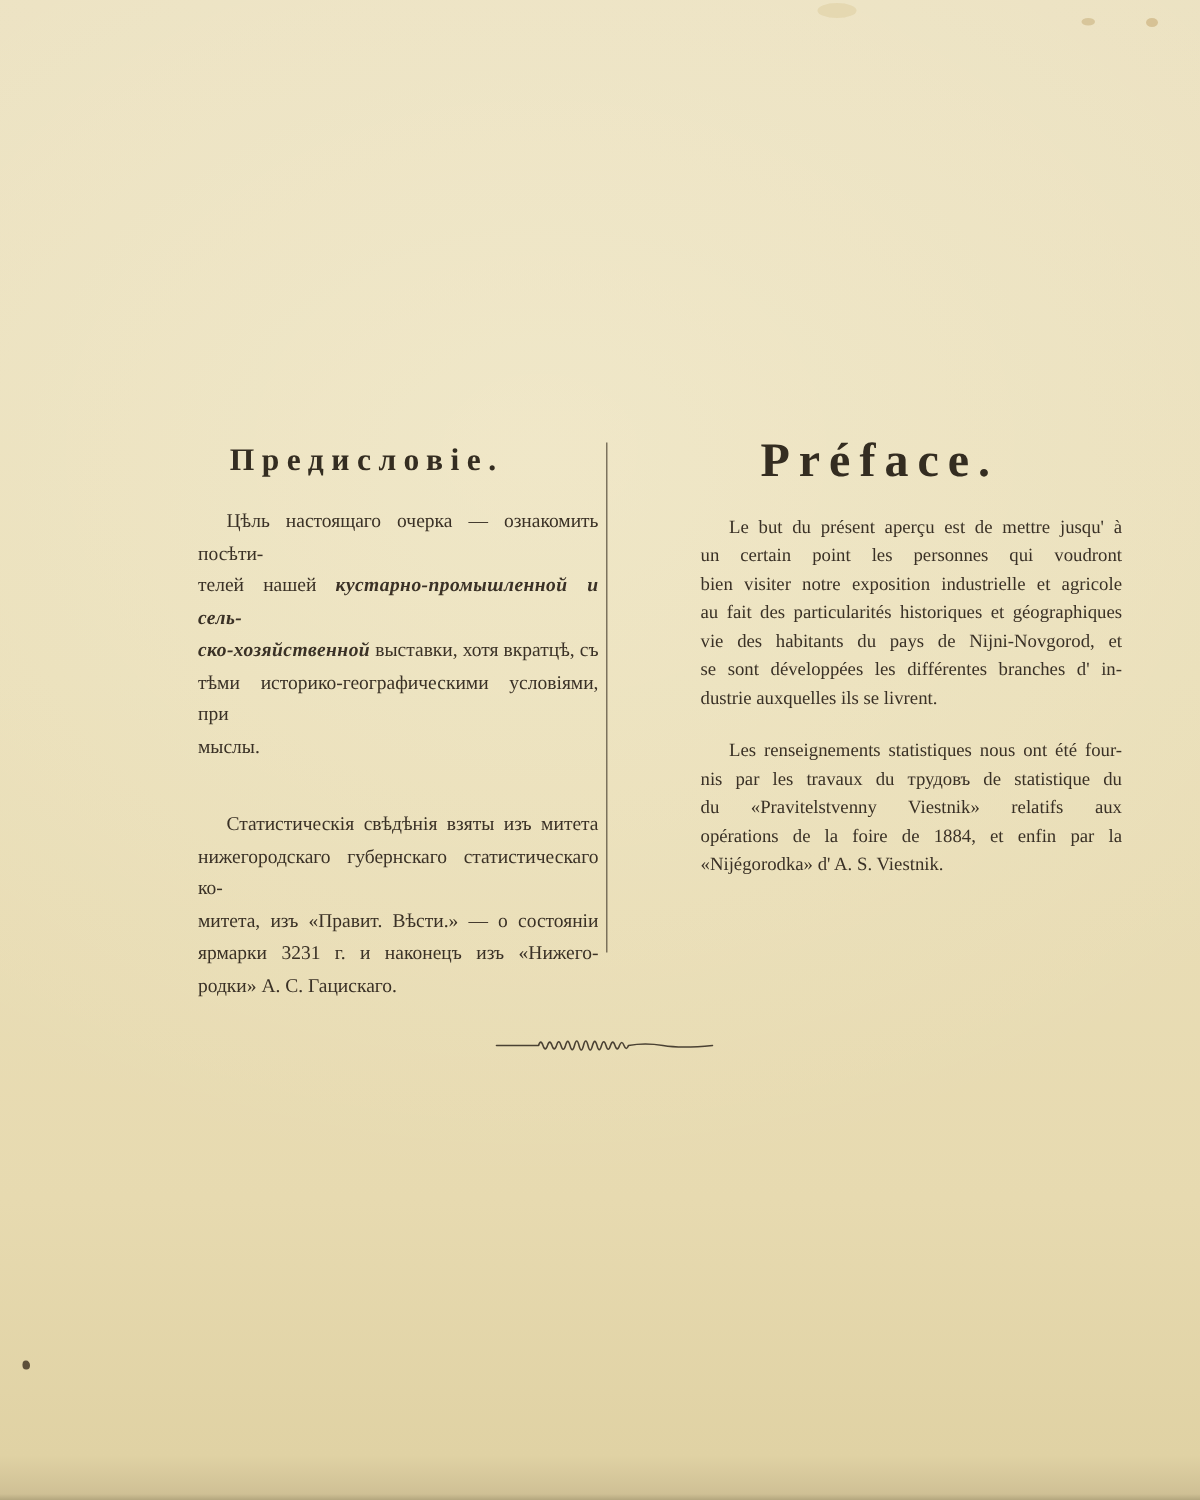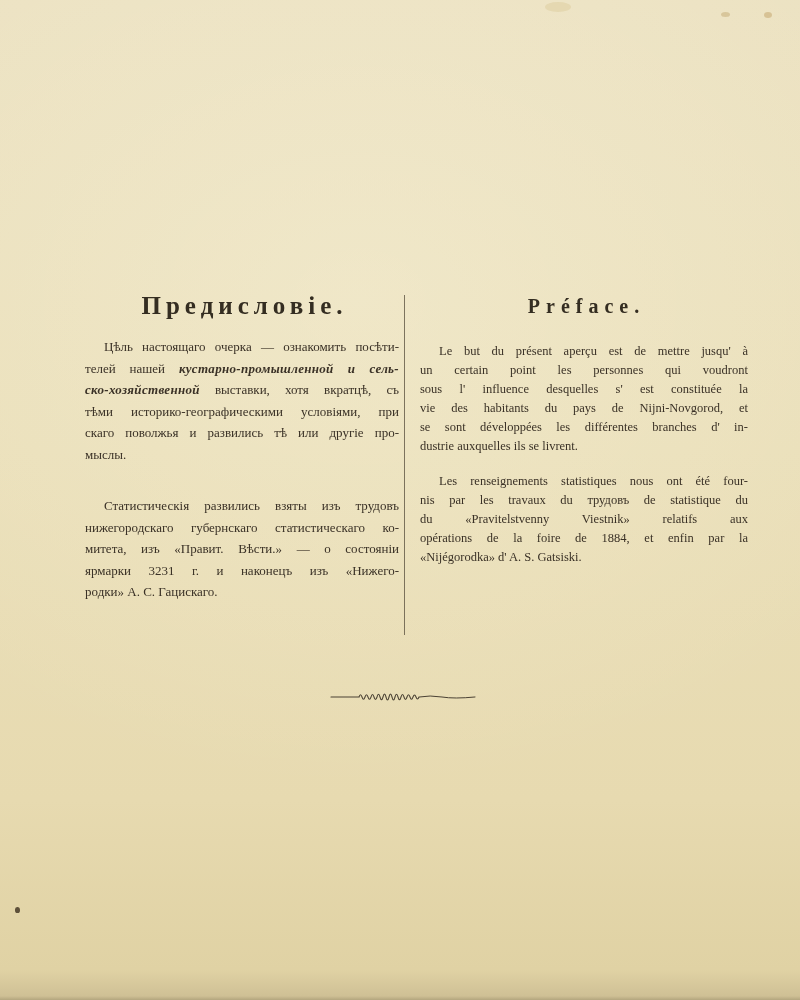--- a/index.html
+++ b/index.html
@@ -8,30 +8,30 @@
     background:
       radial-gradient(ellipse 900px 700px at 45% 30%, rgba(255,252,235,0.25), rgba(0,0,0,0) 70%),
       linear-gradient(180deg,#ece2c2 0%,#eadfb9 45%,#e7dab0 80%,#e0d2a4 97%,#cfc095 99.6%,#b3a67e 100%);
     font-family:"Liberation Serif","DejaVu Serif",serif;
   }
   .col{position:absolute;top:289px;color:#3a3126;}
   .col-left{left:85px;width:314px;}
   .col-right{left:420px;width:328px;}
   .title{
     display:block;text-align:center;font-weight:bold;color:#342d21;
-    font-size:25px;line-height:34px;letter-spacing:5px;margin:0 0 13px 0;
+    font-size:21px;line-height:34px;letter-spacing:5px;margin:0 0 13px 0;
     text-indent:5px; 
   }
-  .col-right .title{font-size:20px;letter-spacing:6px;margin-bottom:19px;}
+  .col-right .title{font-size:32px;letter-spacing:6px;margin-bottom:19px;}
   .para{margin:0;}
   .col-left .para{font-size:13px;line-height:21.5px;}
   .col-right .para{font-size:12.5px;line-height:19px;}
   .col-left .para + .para{margin-top:30px;}
   .col-right .para + .para{margin-top:16px;}
-  .line{display:block;text-align:justify;text-align-last:justify;white-space:normal;}
+  .line{display:block;text-align:justify;text-align-last:justify;white-space:normal;margin-left:47px;}
   .para .line:first-child{text-indent:19px;}
   .para .line:last-child{text-align-last:left;}
   .bi{font-weight:bold;font-style:italic;letter-spacing:0.3px;}
   .vrule{
     position:absolute;left:404px;top:295px;width:1px;height:340px;
     background:#554c3b;opacity:0.75;
   }
   .divider{position:absolute;left:330px;top:690px;width:146px;height:14px;}
   .speck-dark{
     position:absolute;left:15px;top:907px;width:5px;height:6px;
@@ -53,50 +53,50 @@
   <div class="speck-faint-1"></div>
   <div class="speck-faint-2"></div>
 
   <div class="col col-left">
     <h2 class="title">Предисловіе.</h2>
     <p class="para">
         <span class="line">Цѣль настоящаго очерка — ознакомить посѣти-</span>
         <span class="line">телей нашей <span class="bi">кустарно-промышленной и сель-</span></span>
         <span class="line"><span class="bi">ско-хозяйственной</span> выставки, хотя вкратцѣ, съ</span>
         <span class="line">тѣми историко-географическими условіями, при</span>
-        <span class="line">скаго поволжья и развились тѣ или другіе про-</span>
         <span class="line">мыслы.</span>
       </p>
     <p class="para">
-        <span class="line">Статистическія развились взяты изъ трудовъ</span>
+        <span class="line">Статистическія свѣдѣнія взяты изъ митета</span>
         <span class="line">нижегородскаго губернскаго статистическаго ко-</span>
         <span class="line">митета, изъ «Правит. Вѣсти.» — о состояніи</span>
         <span class="line">ярмарки 3231 г. и наконецъ изъ «Нижего-</span>
         <span class="line">родки» А. С. Гацискаго.</span>
       </p>
   </div>
 
   <div class="vrule"></div>
 
   <div class="col col-right">
     <h2 class="title">Préface.</h2>
     <p class="para">
         <span class="line">Le but du présent aperçu est de mettre jusqu' à</span>
         <span class="line">un certain point les personnes qui voudront</span>
-        <span class="line">sous l' influence desquelles s' est constituée la</span>
+        <span class="line">bien visiter notre exposition industrielle et agricole</span>
+        <span class="line">au fait des particularités historiques et géographiques</span>
         <span class="line">vie des habitants du pays de Nijni-Novgorod, et</span>
         <span class="line">se sont développées les différentes branches d' in-</span>
         <span class="line">dustrie auxquelles ils se livrent.</span>
       </p>
     <p class="para">
         <span class="line">Les renseignements statistiques nous ont été four-</span>
         <span class="line">nis par les travaux du трудовъ de statistique du</span>
         <span class="line">du «Pravitelstvenny Viestnik» relatifs aux</span>
         <span class="line">opérations de la foire de 1884, et enfin par la</span>
-        <span class="line">«Nijégorodka» d' A. S. Gatsiski.</span>
+        <span class="line">«Nijégorodka» d' A. S. Viestnik.</span>
       </p>
   </div>
 
   <svg class="divider" viewBox="0 0 146 14" xmlns="http://www.w3.org/2000/svg">
     <path d="M1 7 H29" stroke="#4a4133" stroke-width="1.1" fill="none" stroke-linecap="round"></path>
     <path d="M29 7
              q1.5 -4.5 3 0 q1.5 4.5 3 0
              q1.5 -4.5 3 0 q1.5 4.5 3 0
              q1.5 -5 3 0 q1.5 5 3 0
              q1.5 -5.5 3 0 q1.5 5.5 3 0

